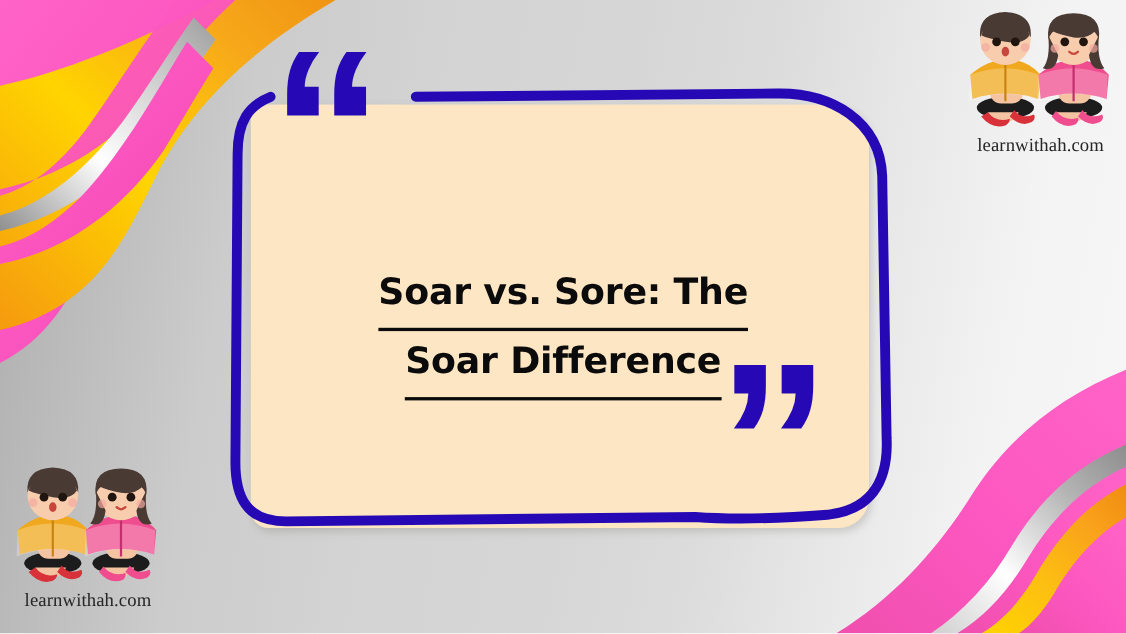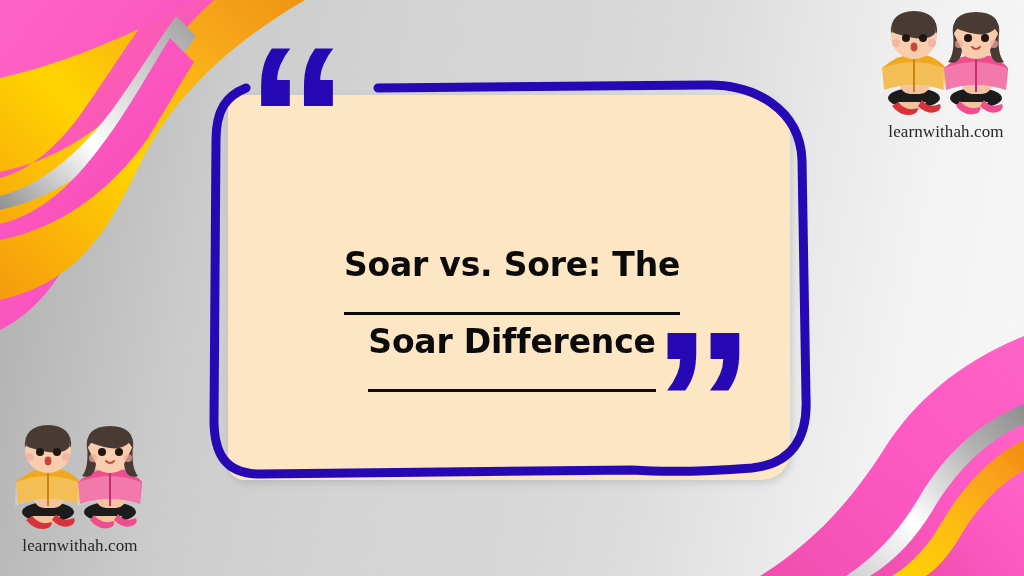--- a/index.html
+++ b/index.html
@@ -103,21 +103,21 @@
     font-size: 33px;
     font-weight: 700;
     color: #0b0b0b;
     letter-spacing: -0.2px;
     line-height: 54px;
     white-space: nowrap;
   }
   .title-line span.u {
     display: inline-block;
     border-bottom: 3px solid #0b0b0b;
-    padding-bottom: 20px;
+    padding-bottom: 6px;
   }
 
   
   .logo {
     position: absolute;
     width: 148px;
     height: 150px;
   }
   .logo-tr { left: 872px; top: 6px; }
   .logo-bl { left: 6px;   top: 420px; }

